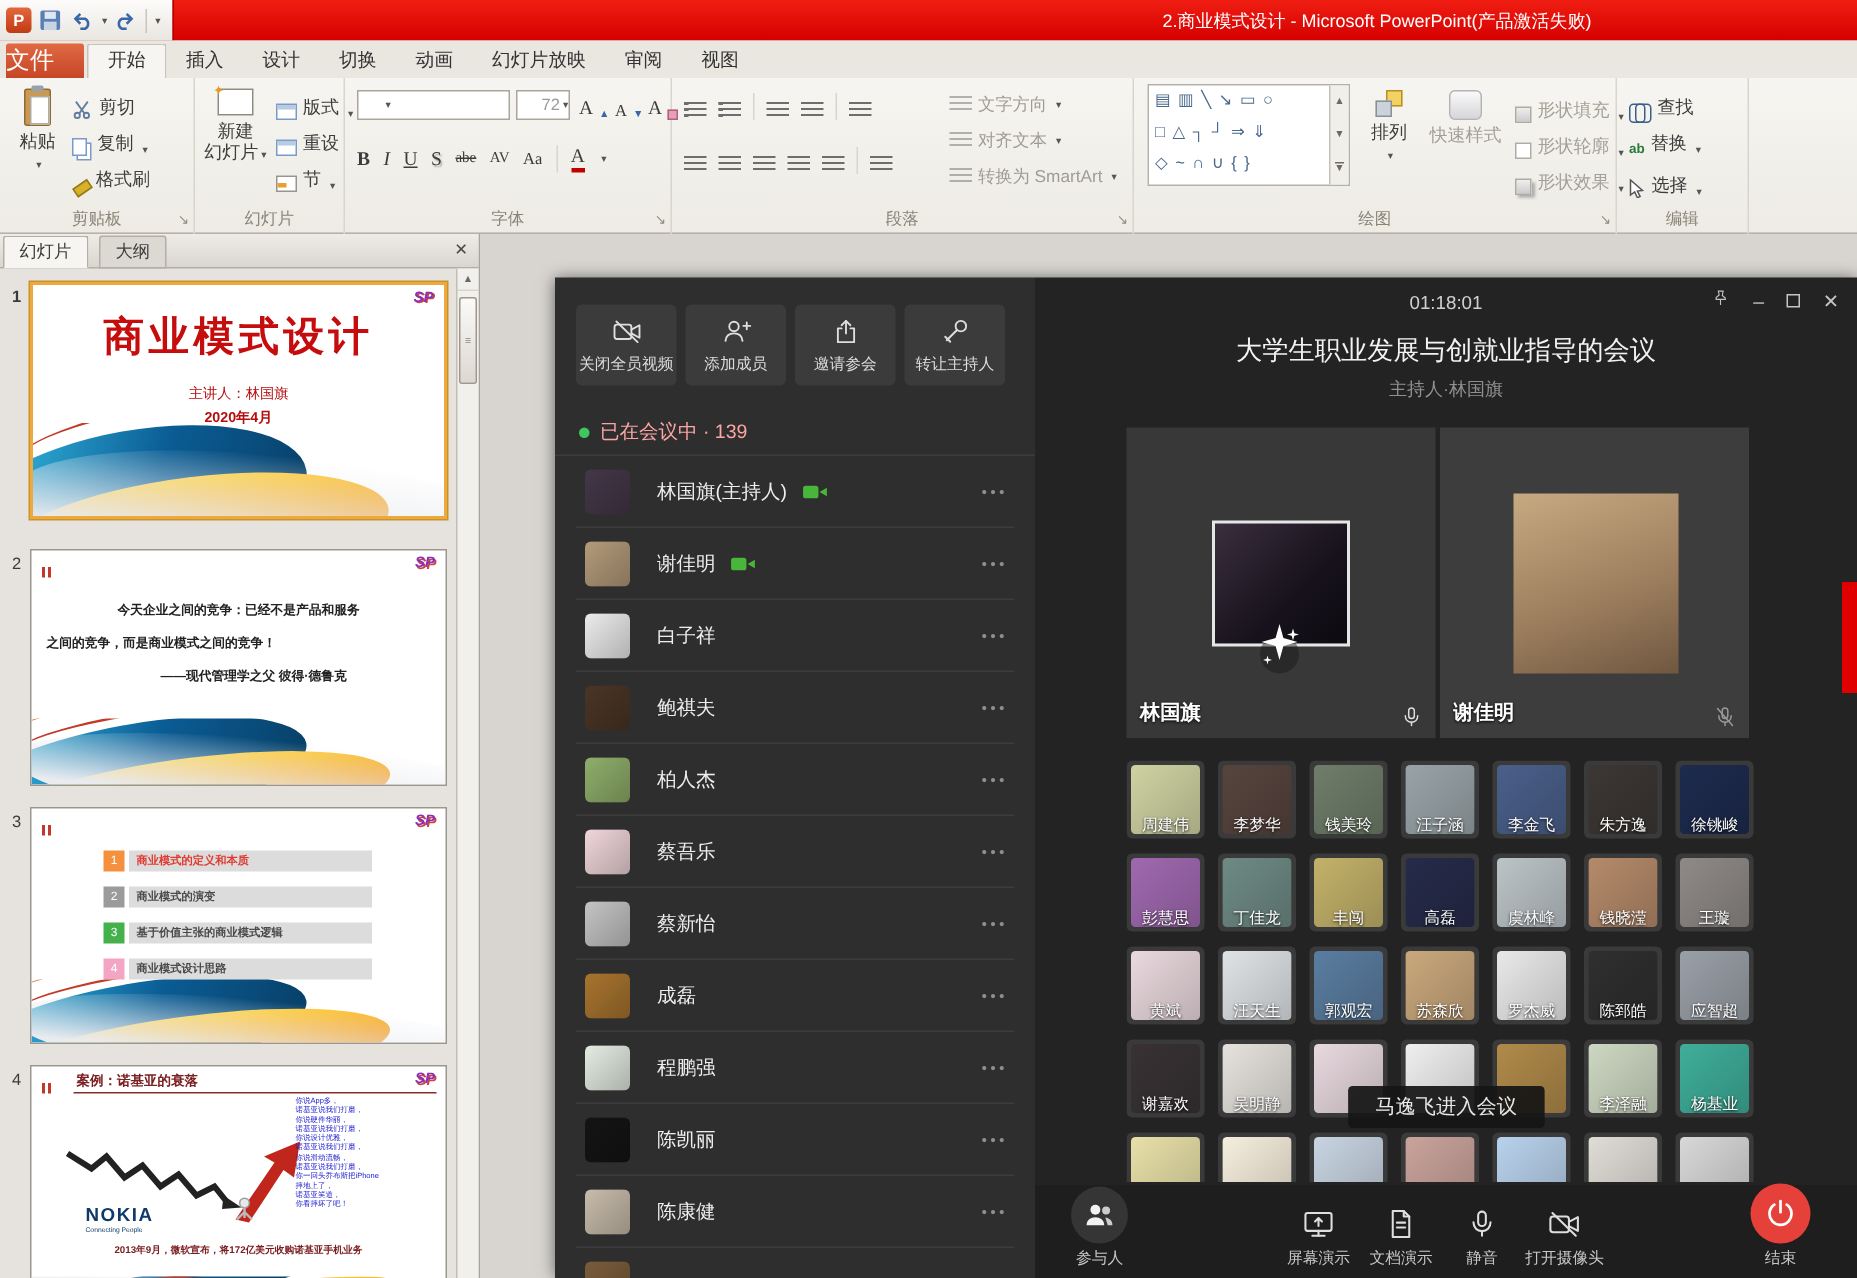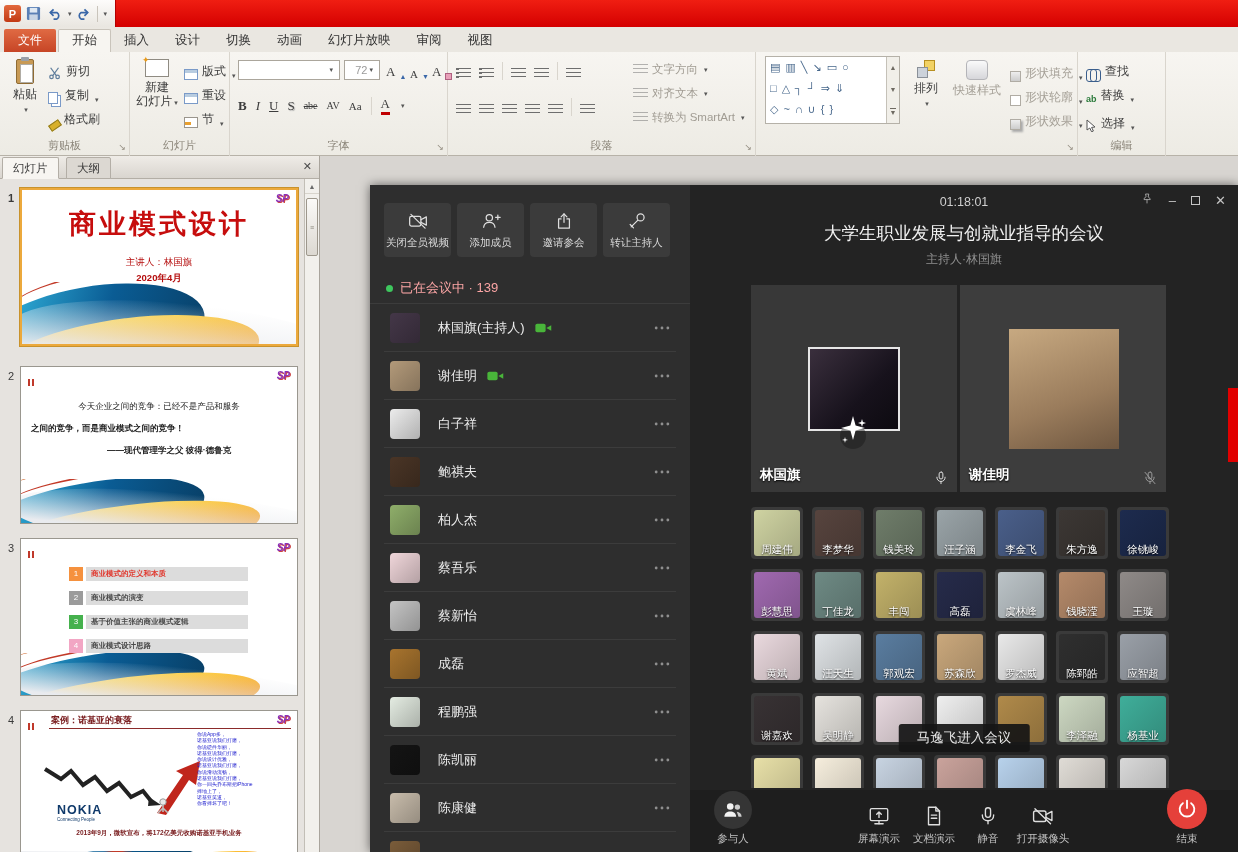--- a/index.html
+++ b/index.html
@@ -12,21 +12,21 @@
     display:flex;align-items:center;gap:3px;padding:0 4px;border-right:1px solid #b30000}
   .qi{display:flex;align-items:center;justify-content:center;width:18px;height:18px}
   #ppt-logo{width:17px;height:17px;background:linear-gradient(#e2683c,#c23a14);border-radius:3px;color:#fff;
     font-size:11px;font-weight:bold;display:flex;align-items:center;justify-content:center}
   .qsep{width:1px;height:16px;background:#c9c4bb;margin:0 1px}
   .dd{font-size:7px;color:#555;margin-left:2px}
   #win-title{position:absolute;left:918px;top:6px;transform:translateX(-50%);color:#fff;font-size:12px;white-space:nowrap}
   
   #tabrow{position:absolute;left:0;top:27px;right:0;height:25px;background:#eae7e1}
   #file-tab{position:absolute;left:4px;top:2px;width:52px;height:30px;background:linear-gradient(#e06a43,#bf3a1d);
-    color:#fff;font-size:12px;text-align:center;line-height:23px;border-radius:2px 2px 0 0}
+    color:#fff;font-size:16px;text-align:left;line-height:23px;border-radius:2px 2px 0 0}
   #ppt-tabs{position:absolute;left:58px;top:2px;height:23px;display:flex}
   .tab{height:23px;line-height:23px;padding:0 13px;font-size:12.5px;color:#333}
   .tab.active{background:#f7f5f1;border:1px solid #c9c4bb;border-bottom:none;border-radius:2px 2px 0 0;line-height:21px}
   
   #ribbon{position:absolute;left:0;top:52px;right:0;height:104px;background:linear-gradient(#f7f5f1,#edebe4);border-bottom:1px solid #b7b2a8}
   .group{position:absolute;top:0;height:104px;border-right:1px solid #d9d5cd}
   .glab{position:absolute;bottom:3px;left:0;width:100%;text-align:center;font-size:11px;color:#8a8478}
   .lnch{position:absolute;right:3px;bottom:4px;font-size:9px;color:#948e82}
   .bigbtn{position:absolute;display:flex;flex-direction:column;align-items:center;justify-content:flex-start;
     gap:3px;font-size:12px;color:#3d3d3d;text-align:center;line-height:14px}
@@ -38,21 +38,21 @@
   .ic-copy{width:10px;height:12px;background:#fff;border:1px solid #7a9ac8;box-shadow:3px 3px 0 -1px #fff,3px 3px 0 0 #7a9ac8;margin-right:3px}
   .ic-paint{width:12px;height:12px;position:relative}
   .ic-paint:before{content:"";position:absolute;left:1px;top:6px;width:10px;height:5px;background:#d8b02a;border:1px solid #8f7a1e;transform:rotate(-35deg)}
   .ic-slide{width:24px;height:18px;background:#fff;border:1px solid #8f8b82;position:relative;margin-top:3px}
   .ic-slide:before{content:"✦";position:absolute;left:-4px;top:-7px;color:#e89a1a;font-size:9px}
   .ic-lay{width:14px;height:11px;border:1px solid #7a9ac8;background:#fff;position:relative}
   .ic-lay:before{content:"";position:absolute;left:0;top:0;right:0;height:3px;background:#b8cce0}
   .ic-sec{width:14px;height:11px;border:1px solid #9a958c;background:#fff;position:relative}
   .ic-sec:before{content:"";position:absolute;left:0;top:4px;width:6px;height:3px;background:#e8a030}
   .combo{position:absolute;height:20px;background:#fff;border:1px solid #aba69c;font-size:11px;color:#9a9a9a;
-    display:flex;align-items:center;justify-content:flex-end;padding:0 6px}
+    display:flex;align-items:center;justify-content:flex-start;padding:0 16px}
   .fbtn{font-size:13px;color:#3d3d3d;font-family:"Liberation Serif","DejaVu Serif",serif}
   .frow{position:absolute;left:8px;top:44px;display:flex;align-items:center;gap:9px}
   .ml{width:15px;height:12px;background:repeating-linear-gradient(to bottom,#6e6e6e 0 1.5px,rgba(0,0,0,0) 1.5px 4px)}
   .mlb{position:relative;padding-left:5px}
   .mlb:before{content:"";position:absolute;left:0;top:0;width:3px;height:12px;
     background:repeating-linear-gradient(to bottom,#6e6e6e 0 2px,rgba(0,0,0,0) 2px 4px)}
   .vsep{width:1px;height:18px;background:#d9d5cd}
   .ptxt{position:absolute;display:flex;align-items:center;gap:4px;font-size:11.5px;color:#a19c93;white-space:nowrap}
   .gallery{position:absolute;left:9px;top:4px;width:135px;height:68px;background:#fff;border:1px solid #b5b1a8}
   .galrow{position:absolute;left:4px;font-size:11px;color:#48688c;letter-spacing:5px;line-height:21px;white-space:nowrap}
@@ -90,21 +90,21 @@
     background:linear-gradient(115deg,#35b8e0 10%,#0a5c94 55%,#083d63);transform:rotate(-10deg)}
   .w-orange{left:-8%;bottom:-78%;width:95%;height:120%;border-radius:50%;
     background:linear-gradient(#ffd23e,#ef7d1a);transform:rotate(-7deg)}
   .w-white{right:-25%;bottom:-70%;width:130%;height:135%;border-radius:50%;
     background:linear-gradient(rgba(255,255,255,0),#e9ebef 70%);transform:rotate(6deg)}
   .w-red{left:-5%;bottom:10%;width:115%;height:120%;border-radius:48%;border-top:2px solid #c23a28;transform:rotate(-5deg)}
   .w-red2{left:-8%;bottom:28%;width:118%;height:120%;border-radius:48%;border-top:1px solid #cf6b30;transform:rotate(-4deg)}
   .s1-t{position:absolute;top:16px;left:0;right:0;text-align:center;font-size:27px;font-weight:bold;color:#c60d0d;letter-spacing:3px}
   .s1-a{position:absolute;top:66px;left:0;right:0;text-align:center;font-size:9.5px;font-weight:normal;color:#b50d0d}
   .s1-b{position:absolute;top:82px;left:0;right:0;text-align:center;font-size:9.5px;font-weight:bold;color:#b50d0d}
-  .s2-l0{position:absolute;top:34px;left:0;right:0;text-align:center;font-size:8.5px;font-weight:normal;color:#222}
+  .s2-l0{position:absolute;top:34px;left:0;right:0;text-align:center;font-size:8.5px;font-weight:bold;color:#222}
   .s2-l1{position:absolute;top:56px;left:10px;font-size:8.5px;font-weight:bold;color:#222}
   .s2-l2{position:absolute;top:78px;left:86px;font-size:8.5px;font-weight:bold;color:#222}
   #s3-items{position:absolute;left:0;top:28px;right:0}
   .s3row{position:relative;height:14px;margin:0 0 10px 48px}
   .s3n{position:absolute;left:0;top:0;width:14px;height:14px;color:#fff;font-size:8px;text-align:center;line-height:14px}
   .s3b{position:absolute;left:17px;top:0;width:162px;height:14px;background:#dcdcdc;font-size:7.5px;line-height:14px;padding-left:5px;font-weight:bold;white-space:nowrap;overflow:hidden}
   .s4t{position:absolute;left:30px;top:3px;font-size:9px;font-weight:bold;color:#7b2022}
   .s4hr{position:absolute;left:28px;right:6px;top:17px;height:1px;background:#8b2a2a}
   .nok{position:absolute;left:36px;top:92px;font-size:12.5px;font-weight:bold;color:#103a6b;letter-spacing:1px}
   .noksub{position:absolute;left:36px;top:106px;font-size:4.5px;color:#103a6b}
@@ -190,20 +190,21 @@
       <span class="dd">▾</span>
       <span class="qi">
         <svg width="15" height="15" viewBox="0 0 16 16">
             <path d="M12.5 7h-7a4 4 0 0 0 0 7H9" stroke="#3a67a8" fill="none" stroke-width="1.8"></path>
             <path d="M9 3.5L12.5 7 9 10.5" fill="none" stroke="#3a67a8" stroke-width="1.8"></path>
           </svg>
       </span>
       <span class="qsep"></span>
       <span class="dd">▾</span>
     </div>
+    <div id="win-title">2.商业模式设计 - Microsoft PowerPoint(产品激活失败)</div>
   </div>
 
   <div id="tabrow">
     <div id="file-tab">文件</div>
     <div id="ppt-tabs">
         <div class="tab active">开始</div>
         <div class="tab">插入</div>
         <div class="tab">设计</div>
         <div class="tab">切换</div>
         <div class="tab">动画</div>
@@ -364,20 +365,21 @@
       <div class="sb dis" style="left:254px;top:34px">
         <span class="sqr" style="background:#fff"></span>
         <span>形状轮廓</span>
           <span class="dd">▾</span>
       </div>
       <div class="sb dis" style="left:254px;top:58px">
         <span class="sqr" style="box-shadow:2px 2px 2px #aaa"></span>
         <span>形状效果</span>
           <span class="dd">▾</span>
       </div>
+      <div class="glab">绘图</div>
       <div class="lnch">↘</div>
     </div>
 
     <div class="group" id="g-edit" style="left:1078px;width:88px">
       <div class="sb" style="left:8px;top:8px">
         <span class="ic-find"></span>
         <span>查找</span>
       </div>
       <div class="sb" style="left:8px;top:32px">
         <span style="font-size:9px;color:#2a7a3a;font-weight:bold">ab</span>

